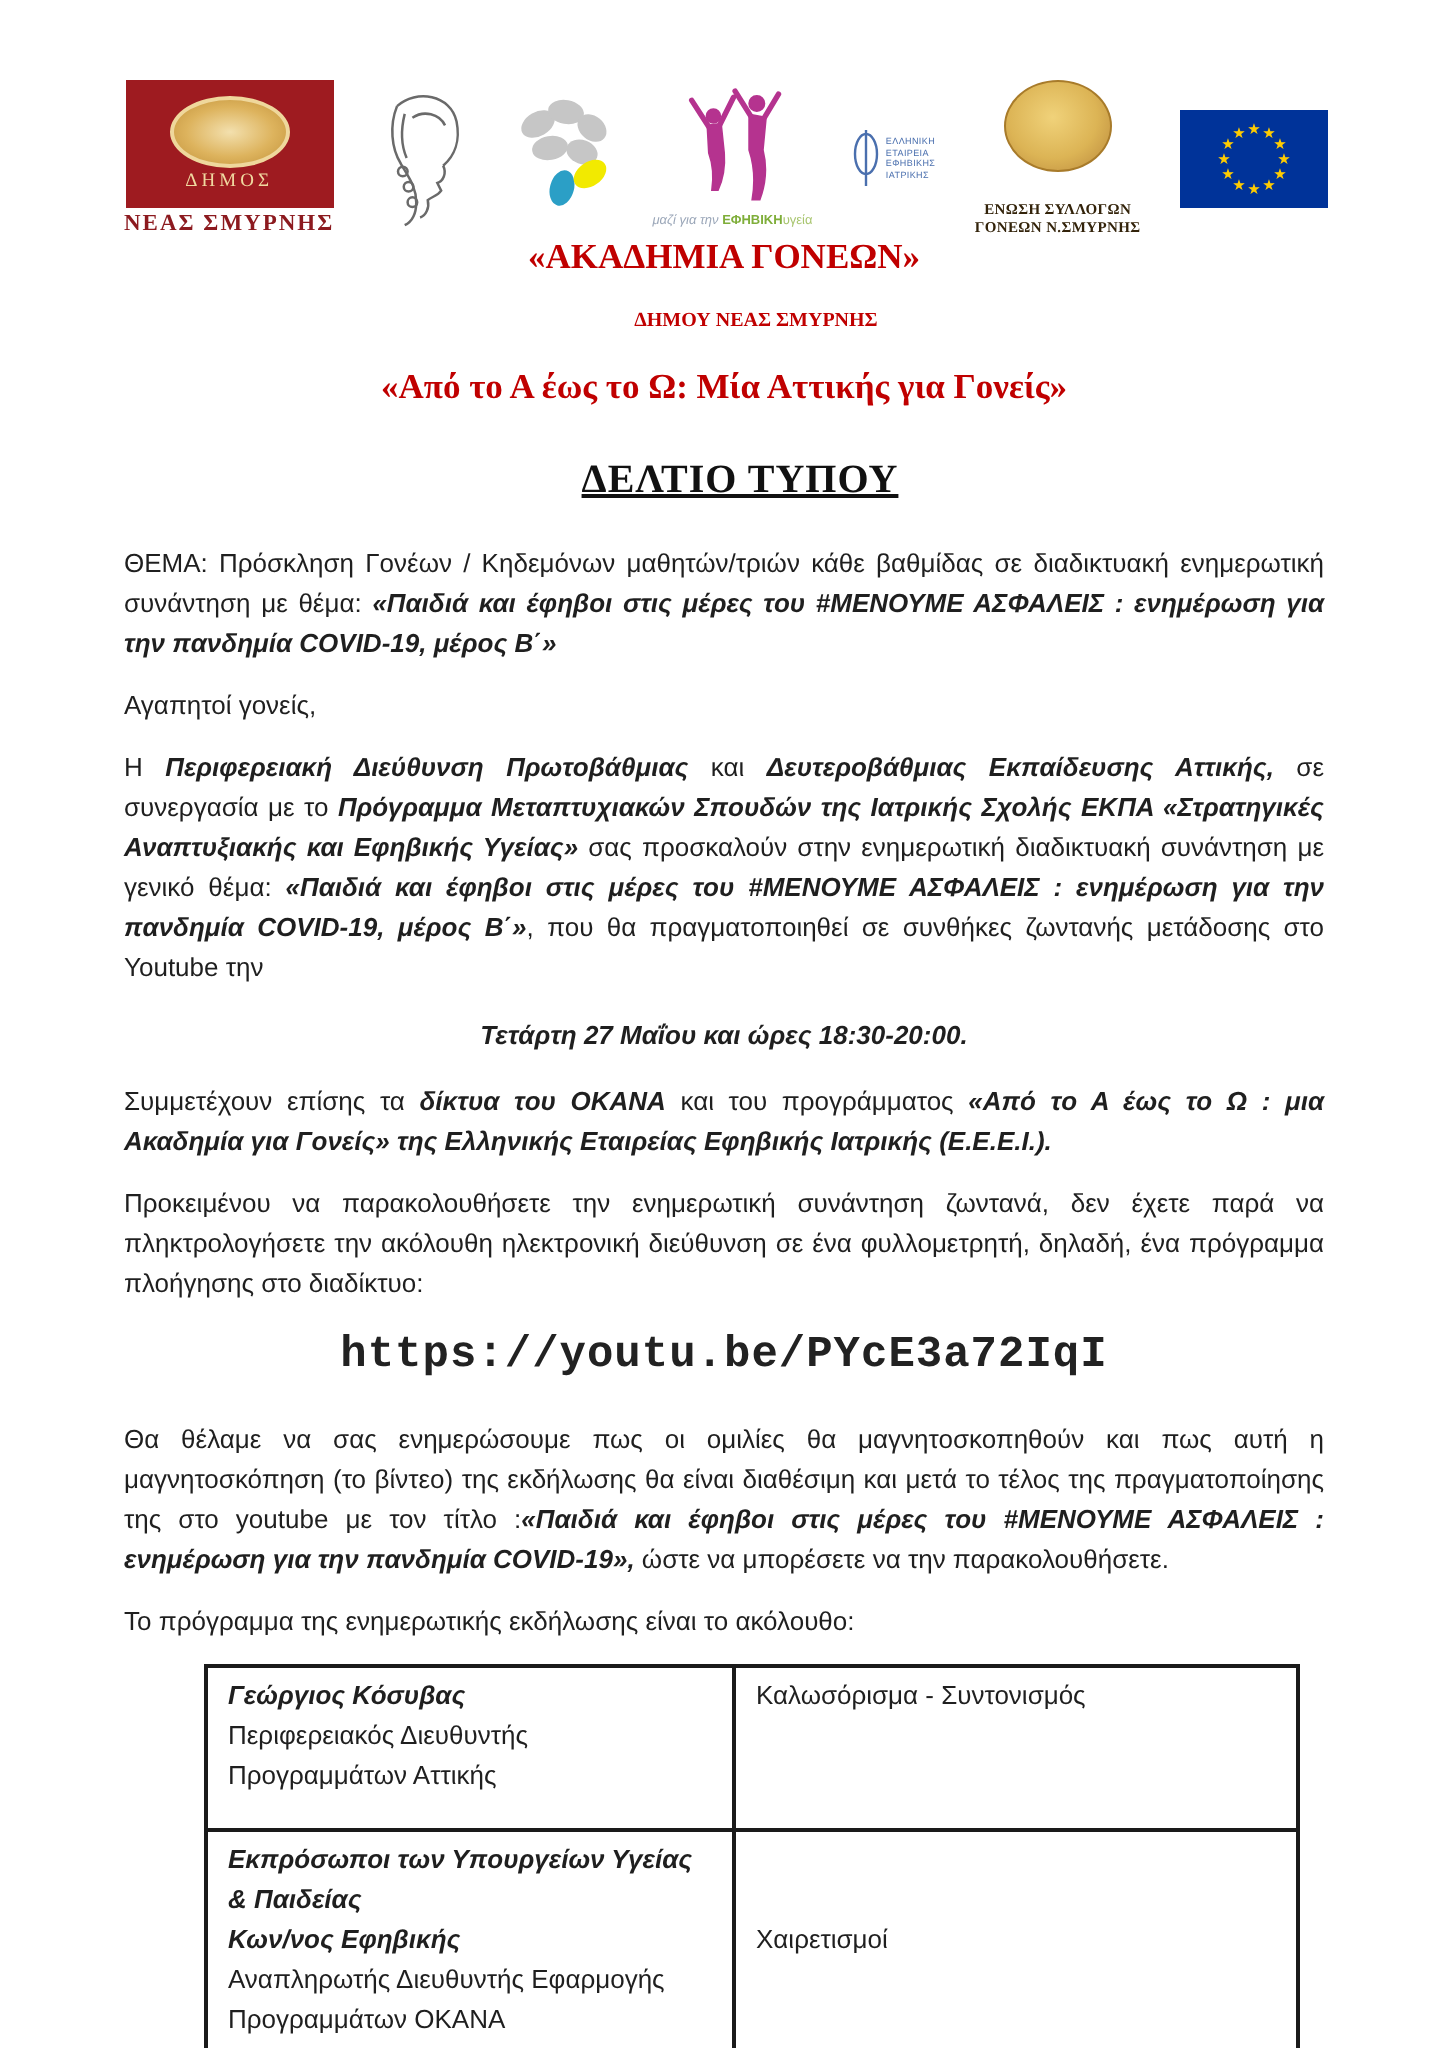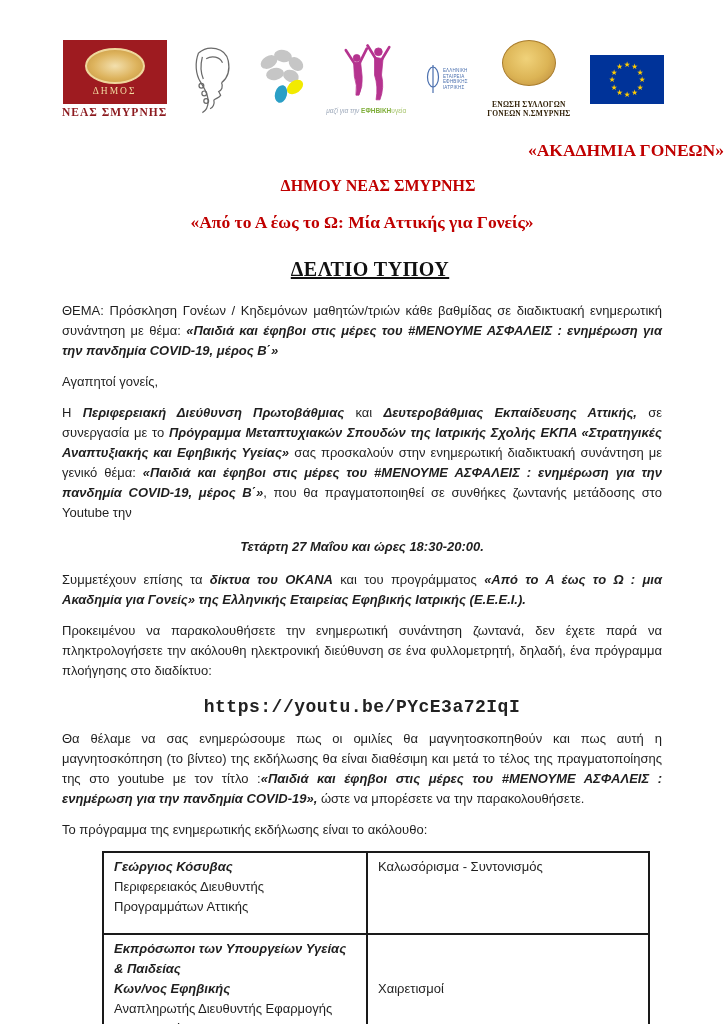--- a/index.html
+++ b/index.html
@@ -37,35 +37,35 @@
   .eeei-text div { font-size:4.5px; line-height:5.5px; color:#4a6fae; letter-spacing:0.2px; }
   
   .union-medal {
     width:54px; height:46px; border-radius:50%;
     background:radial-gradient(ellipse at 45% 40%, #f0d27a 0%, #dcb455 55%, #b8863b 100%);
     border:1px solid #a87b2a;
   }
   .union-text { font-family:"Liberation Serif",serif; font-weight:bold; font-size:7.5px; line-height:9px; color:#33230a; text-align:center; margin-top:14px; letter-spacing:0.2px; }
   
   .t1,.t2,.t3 { text-align:center; color:#c00000; font-family:"Liberation Serif",serif; font-weight:bold; }
-  .t1 { margin-top:22px; font-size:17.5px;text-align:right; }
-  .t2 { margin-top:16px; font-size:16px;margin-left:32px; }
+  .t1 { font-size:17.5px; }
+  .t2 { margin-top:16px; font-size:10px;margin-left:32px; }
   .t3 { margin-top:17px; font-size:17.5px; }
   .doctype { text-align:center; margin-top:25px; font-family:"Liberation Serif",serif; font-weight:bold; font-size:20px; color:#111;padding-left:16px; }
   .doctype span { text-decoration:underline; letter-spacing:0.5px; }
   
   .bodytext { margin:20px 62px 0; font-size:13px; line-height:20px; }
   .bodytext p { text-align:justify; margin-bottom:11px; }
   .b  { font-weight:normal; }
   .bi { font-weight:bold; font-style:italic; }
   .date-line { text-align:center !important; font-weight:bold; font-style:italic; margin:14px 0 13px !important; }
   .url-line {
     text-align:center !important; font-family:"Liberation Mono",monospace;
-    font-weight:bold; font-size:18px; letter-spacing:0.5px; color:#222;
-    margin:16px 0 12px !important;
+    font-weight:bold; font-size:22px; letter-spacing:0.5px; color:#222;
+    margin:16px 0 22px !important;
   }
   
   .program-table {
     border-collapse:collapse; margin:3px 0 0 40px; width:548px;
     font-size:13px; line-height:20px; color:#1f1f1f;
   }
   .program-table td { border:2px solid #1a1a1a; padding:4px 10px 16px; vertical-align:top; }
   .program-table .col-left { width:264px; }
   .row1 td { height:70px; }
   .row2 td { height:100px; }

